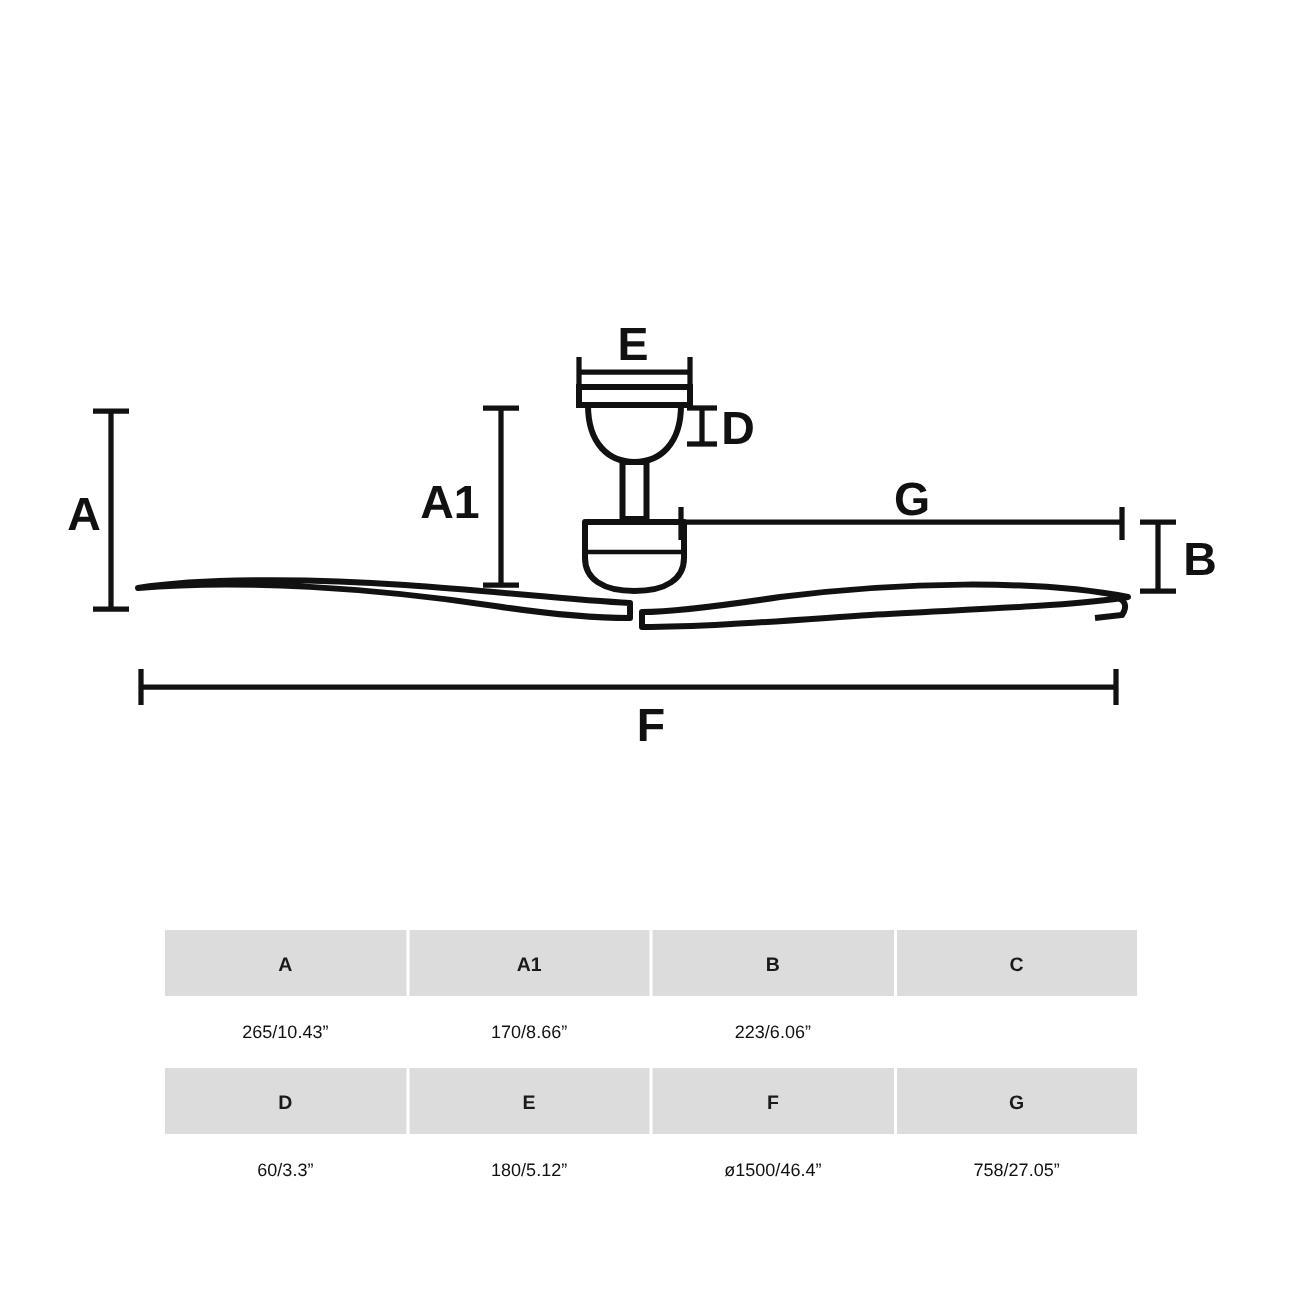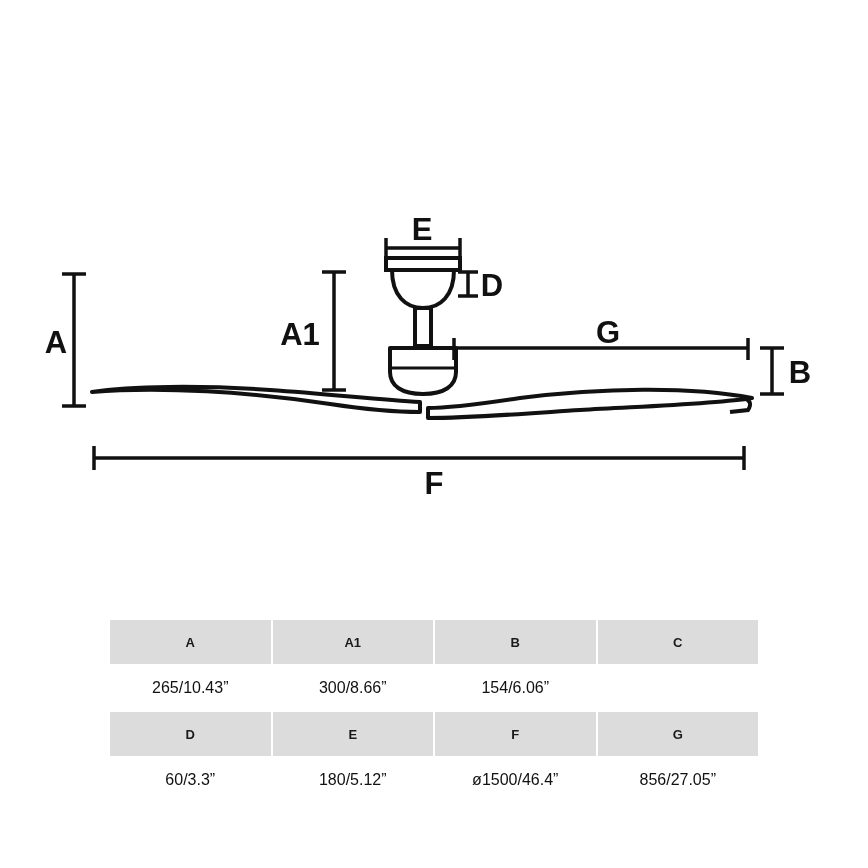--- a/index.html
+++ b/index.html
@@ -47,21 +47,21 @@
   }
   #spec-table tr.head td {
     background: #dcdcdc;
     font-size: 13px;
     font-weight: bold;
     color: #1a1a1a;
     border: 2px solid #ffffff;
   }
   #spec-table tr.vals td {
     background: #ffffff;
-    font-size: 16px;
+    font-size: 12px;
     color: #111111;
     border: 2px solid #ffffff;
   }
 </style>
 </head>
 <body>
 
 <div id="diagram-wrap">
   <svg id="diagram-svg" width="868" height="600" viewBox="0 0 868 600" xmlns="http://www.w3.org/2000/svg">
 
@@ -147,30 +147,30 @@
 <table id="spec-table">
   <tbody>
       <tr class="head">
     <td>A</td>
     <td>A1</td>
     <td>B</td>
     <td>C</td>
   </tr>
   <tr class="vals">
     <td>265/10.43”</td>
-    <td>300/8.66”</td>
-    <td>154/6.06”</td>
+    <td>170/8.66”</td>
+    <td>223/6.06”</td>
     <td></td>
   </tr>
   <tr class="head">
     <td>D</td>
     <td>E</td>
     <td>F</td>
     <td>G</td>
   </tr>
   <tr class="vals">
     <td>60/3.3”</td>
     <td>180/5.12”</td>
     <td>ø1500/46.4”</td>
-    <td>856/27.05”</td>
+    <td>758/27.05”</td>
   </tr>
 </tbody>
   </table>
 
 </body></html>

